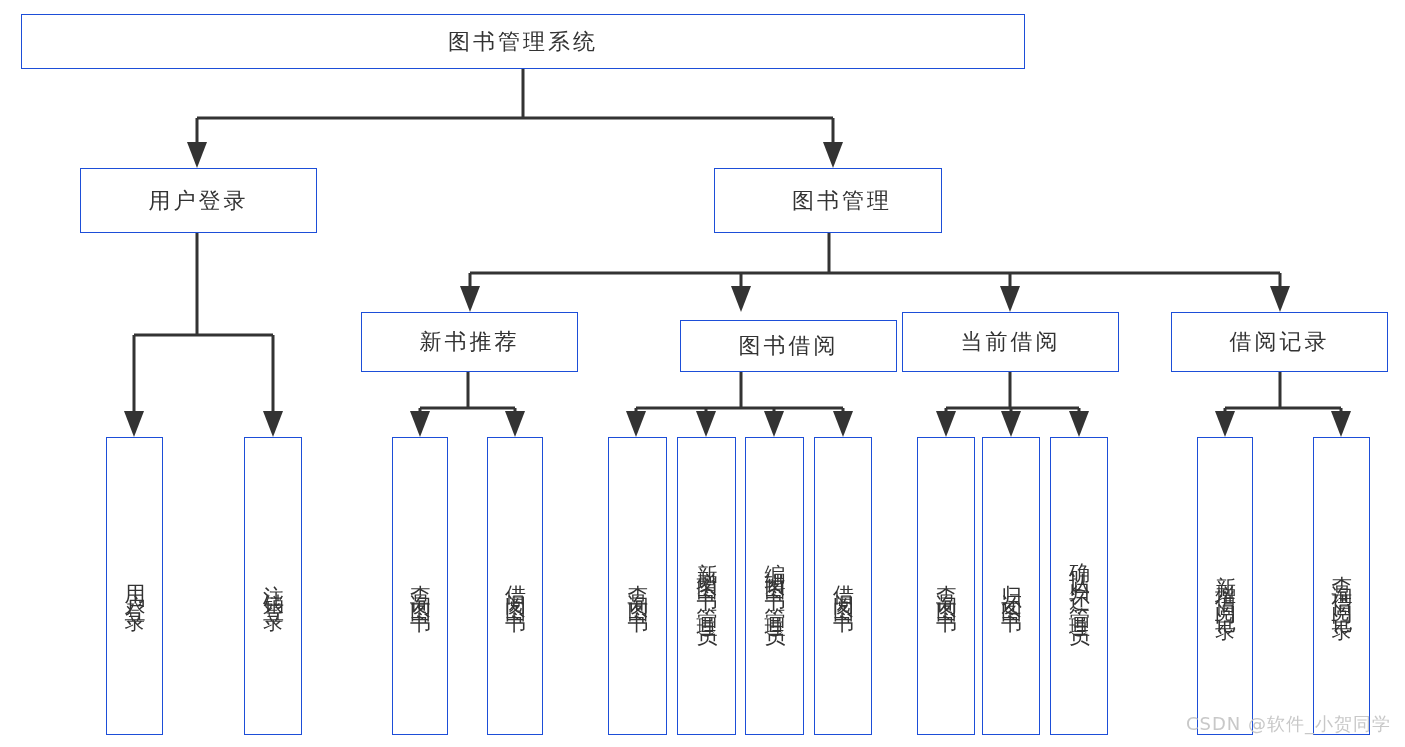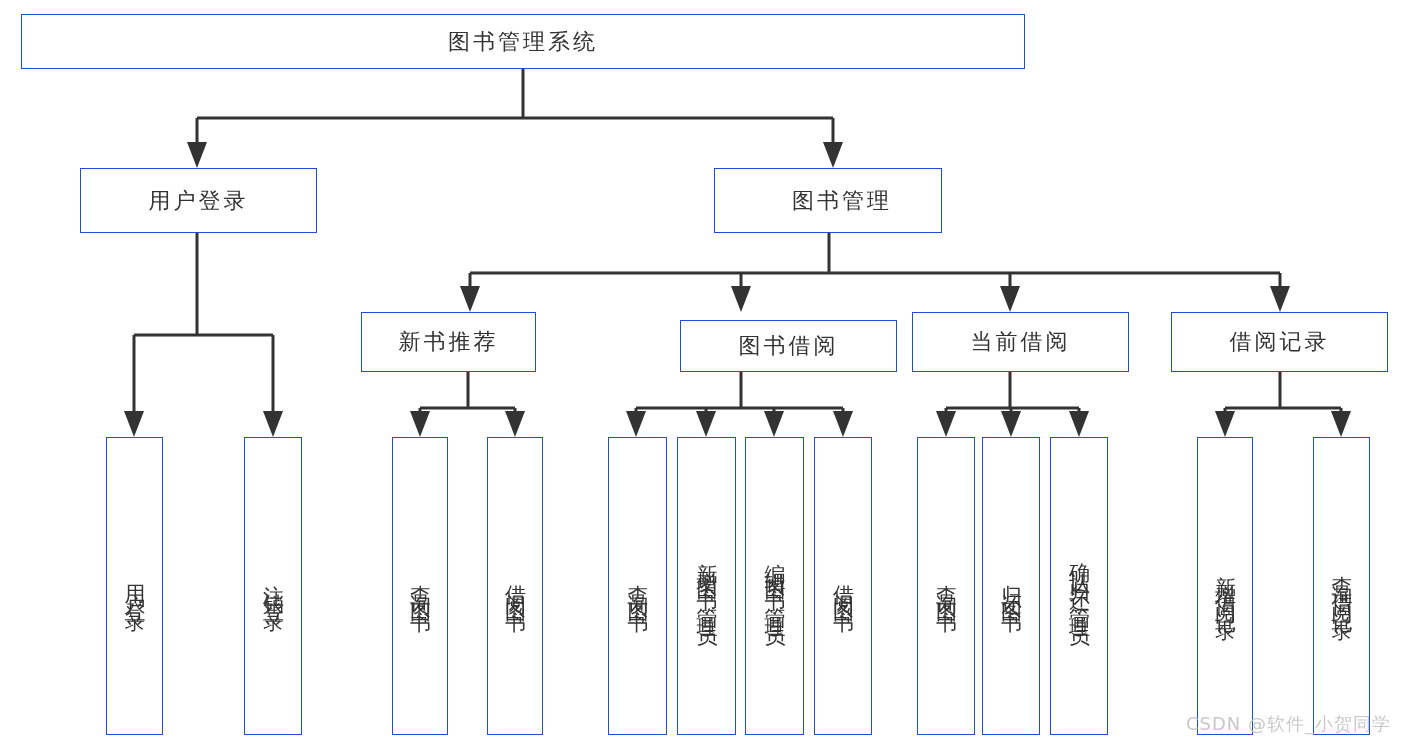--- a/index.html
+++ b/index.html
@@ -100,27 +100,27 @@
     <span class="label">图书管理系统</span>
   </div>
 
   <div class="node h-node" style="left:80px; top:168px; width:237px; height:65px;">
     <span class="label">用户登录</span>
   </div>
   <div class="node h-node" style="left:714px; top:168px; width:228px; height:65px;padding-left:28px;">
     <span class="label">图书管理</span>
   </div>
 
-  <div class="node h-node" style="left:361px; top:312px; width:175px; height:60px;">
+  <div class="node h-node" style="left:361px; top:312px; width:217px; height:60px;">
     <span class="label">新书推荐</span>
   </div>
   <div class="node h-node" style="left:633px; top:320px; width:217px; height:52px;margin-left:47px;">
     <span class="label">图书借阅</span>
   </div>
-  <div class="node h-node" style="left:902px; top:312px; width:217px; height:60px;margin-left:10px;">
+  <div class="node h-node" style="left:902px; top:312px; width:217px; height:60px;">
     <span class="label">当前借阅</span>
   </div>
   <div class="node h-node" style="left:1171px; top:312px; width:217px; height:60px;">
     <span class="label">借阅记录</span>
   </div>
 
   <div class="node v-node" style="left:106px; top:437px; width:57px; height:298px;">
     <span class="label">用户登录</span>
   </div>
   <div class="node v-node" style="left:244px; top:437px; width:58px; height:298px;">

